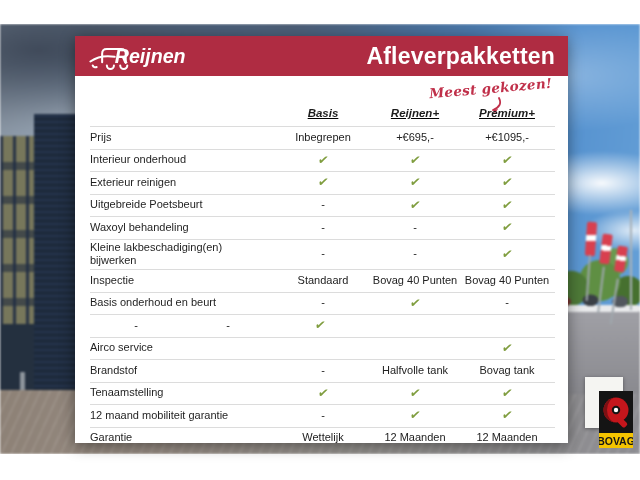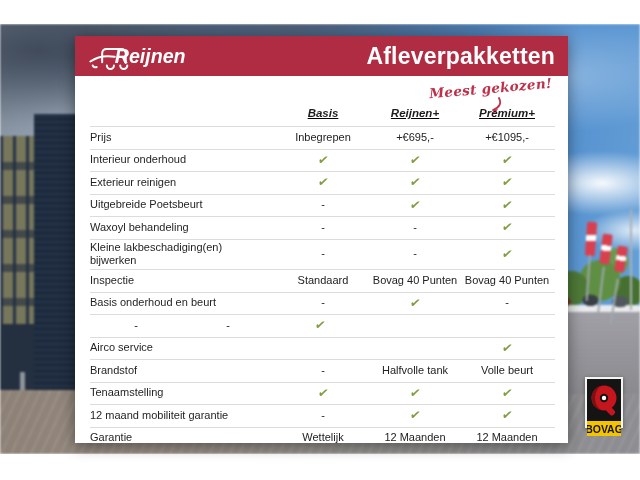--- a/index.html
+++ b/index.html
@@ -60,21 +60,21 @@
   .thead{display:flex;align-items:center;height:26px;text-decoration:underline;}
   .thead-label{width:187px;}
   .thead-cell{width:92px;text-align:center;font-weight:bold;font-style:italic;font-size:11.5px;color:#1c1c1c;}
   .trow{display:flex;align-items:center;min-height:19.5px;border-top:1px solid #dcdcdc;padding:1px 0;}
   .tlabel{width:187px;font-size:11px;color:#1f1f1f;line-height:1.25;padding-right:6px;box-sizing:border-box;}
   .tlabel.upright{font-style:normal;}
   .tcell{width:92px;text-align:center;font-size:11px;color:#222;line-height:1.25;}
   .check{display:inline-block;transform:skewX(-10deg);font-size:12px;}
   
   .bovag{position:absolute;left:585px;top:377px;width:38px;height:51px;background:#f5f5f2;
-         padding:2px;box-sizing:border-box;box-shadow:0 1px 4px rgba(0,0,0,.4);}
+         padding:14px;box-sizing:border-box;box-shadow:0 1px 4px rgba(0,0,0,.4);}
 </style>
 </head>
 <body>
 
 <div class="stage">
 
   <div class="photo">
     <div class="photo-blur">
       <div class="sky"></div>
       <div class="bld-windows"></div>
@@ -179,21 +179,21 @@
           <div class="trow">
             <div class="tlabel">Airco service</div>
             <div class="tcell"></div>
             <div class="tcell"></div>
             <div class="tcell"><span class="check" style="color: rgb(127, 157, 62);">✔</span></div>
           </div>
           <div class="trow">
             <div class="tlabel">Brandstof</div>
             <div class="tcell">-</div>
             <div class="tcell">Halfvolle tank</div>
-            <div class="tcell">Volle beurt</div>
+            <div class="tcell">Bovag tank</div>
           </div>
           <div class="trow">
             <div class="tlabel">Tenaamstelling</div>
             <div class="tcell"><span class="check" style="color: rgb(127, 157, 62);">✔</span></div>
             <div class="tcell"><span class="check" style="color: rgb(127, 157, 62);">✔</span></div>
             <div class="tcell"><span class="check" style="color: rgb(127, 157, 62);">✔</span></div>
           </div>
           <div class="trow">
             <div class="tlabel upright">12 maand mobiliteit garantie</div>
             <div class="tcell">-</div>

